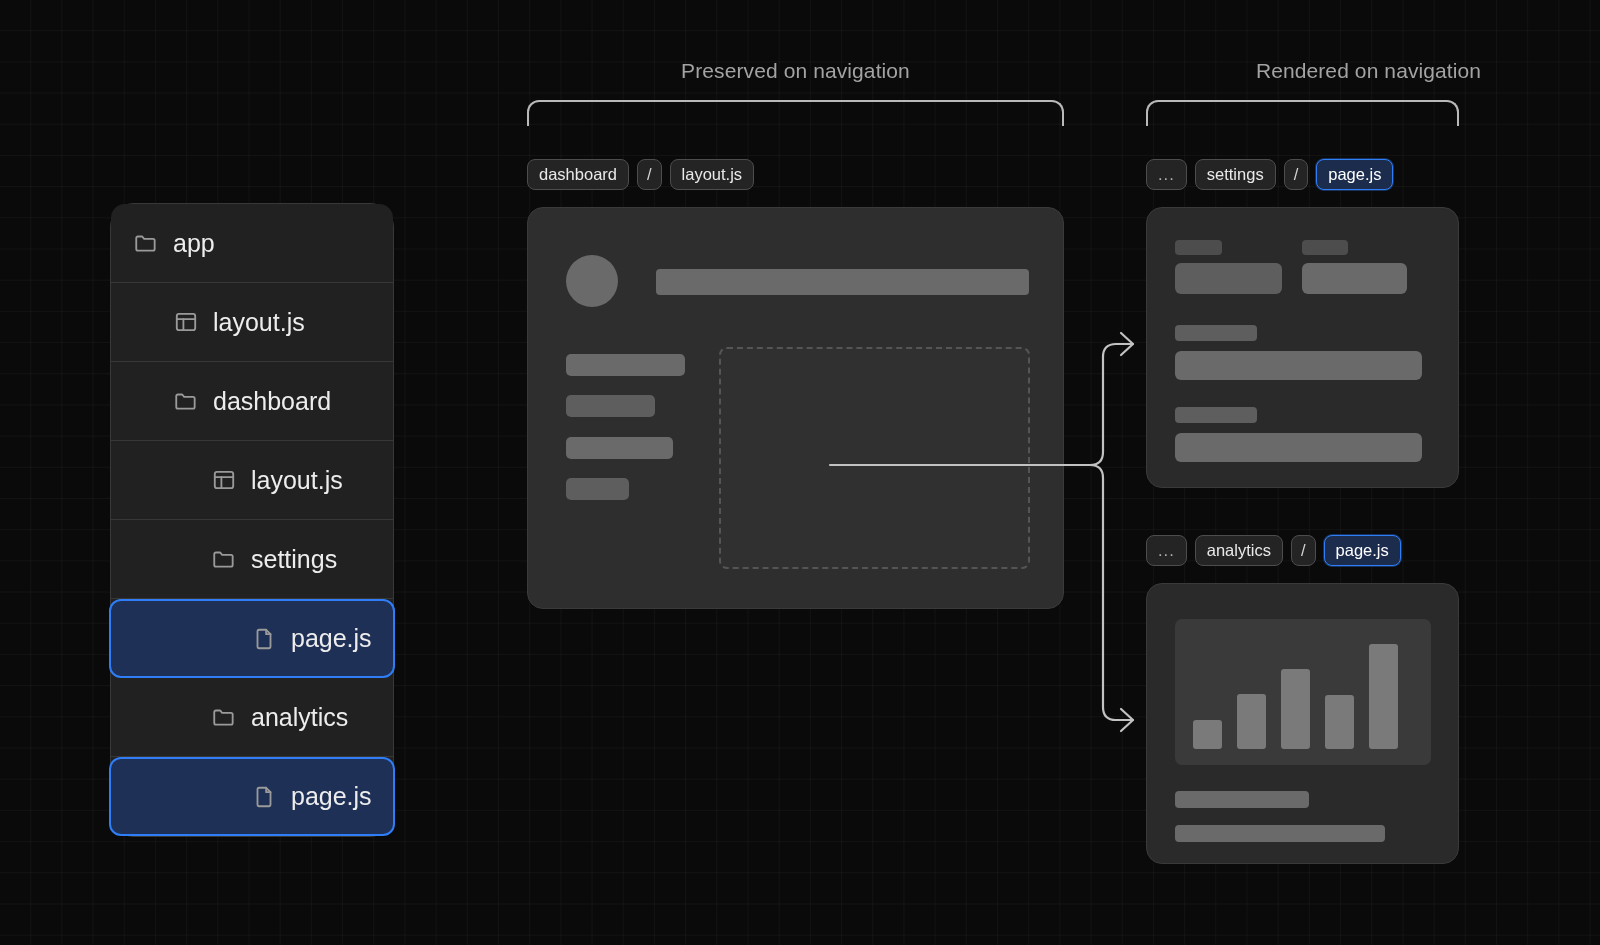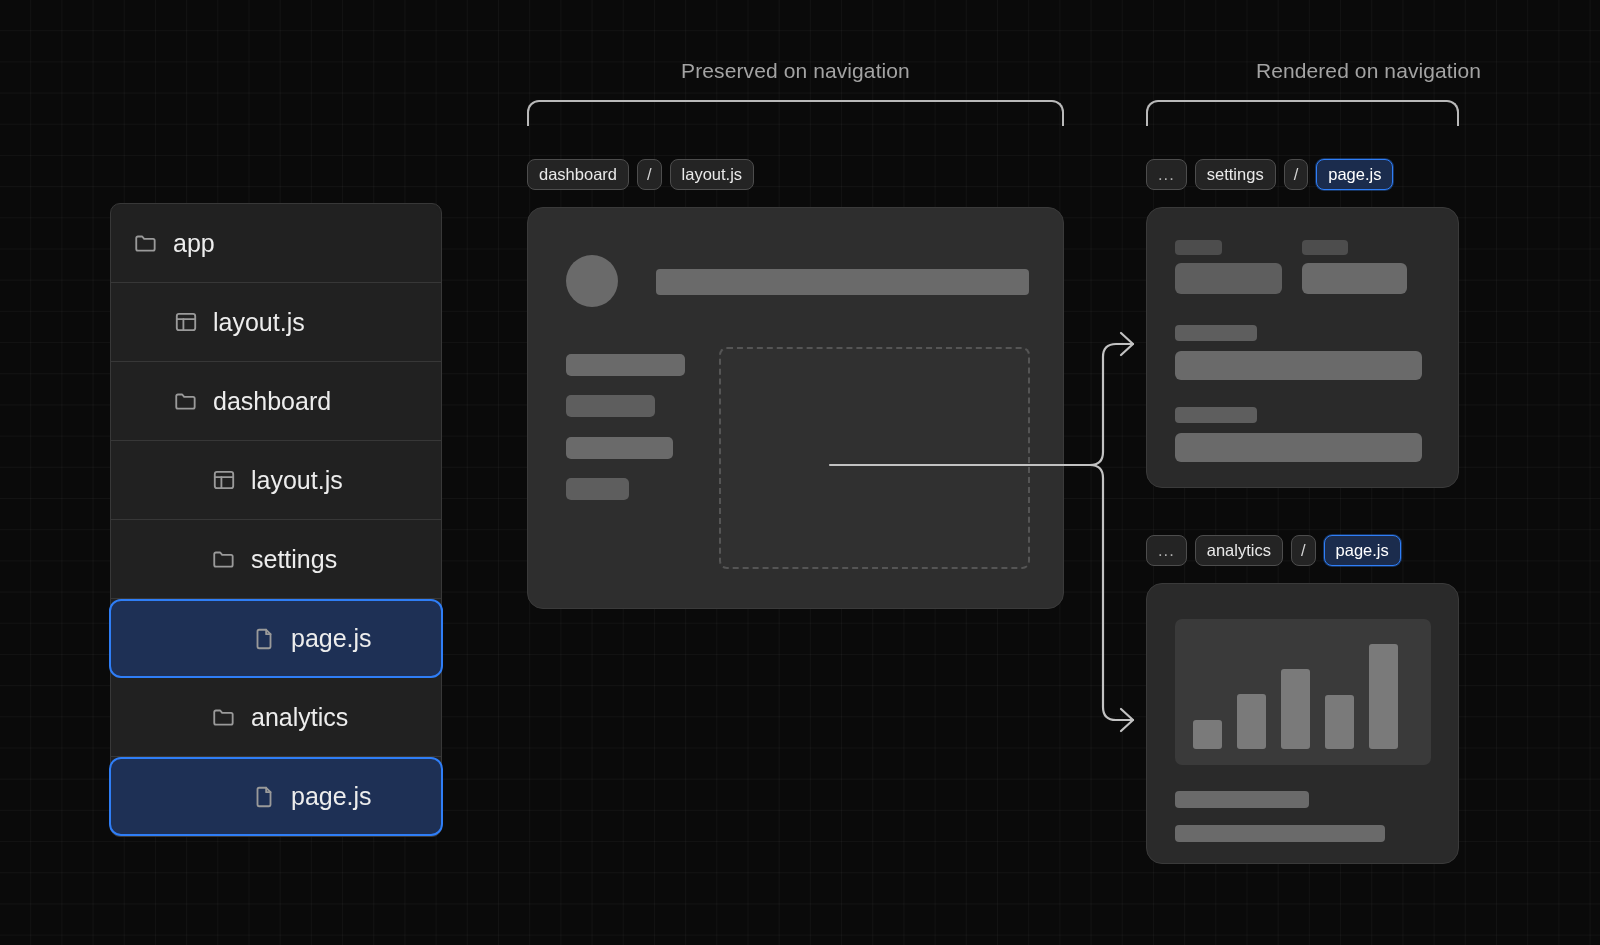--- a/index.html
+++ b/index.html
@@ -81,24 +81,24 @@
 
   #crumbs-dashboard { left: 527px; top: 159px; }
   #crumbs-settings  { left: 1146px; top: 159px; }
   #crumbs-analytics { left: 1146px; top: 535px; }
 
   
   #file-tree {
     position: absolute;
     left: 110px;
     top: 203px;
-    width: 332px;
+    width: 284px;
     background: #212121;
     border: 1px solid #383838;
-    border-radius: 10px;
+    border-radius: 24px;
     overflow: visible;
   }
   .tree-row {
     position: relative;
     height: 79px;
     display: flex;
     align-items: center;
     gap: 14px;
     color: #ededed;
     font-size: 25px;

